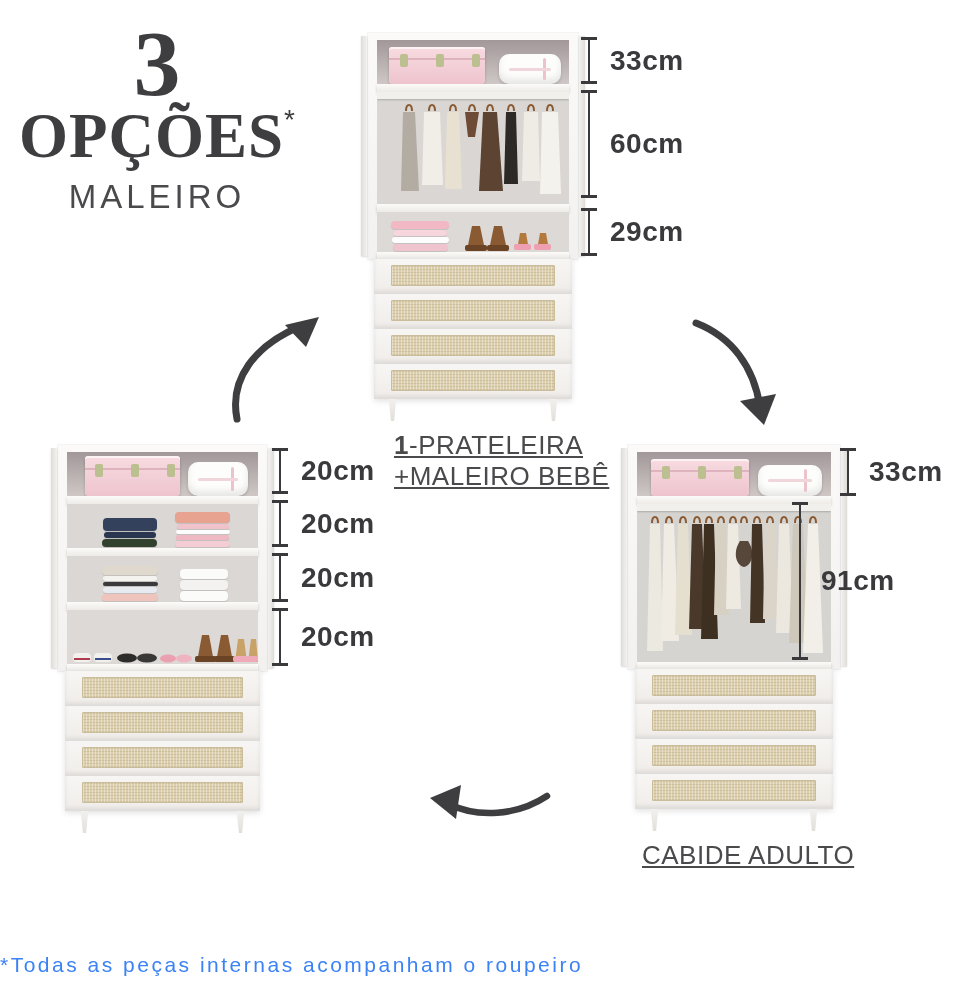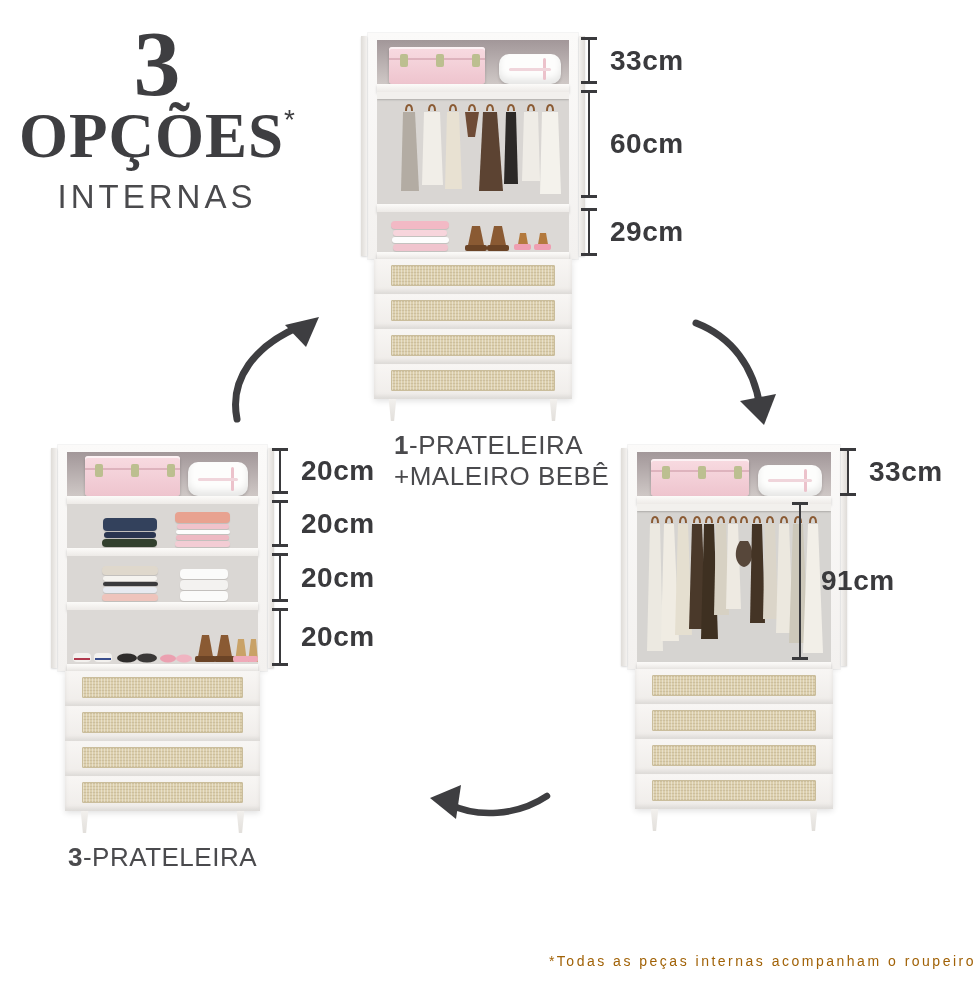--- a/index.html
+++ b/index.html
@@ -58,38 +58,38 @@
   .dim{position:absolute;width:20px;}
   .ibeam{position:absolute;left:0;top:0;bottom:0;width:20px;}
   .ibeam::before,.ibeam::after{content:"";position:absolute;left:2px;right:2px;height:3px;background:#3a3a3d;}
   .ibeam::before{top:0;}
   .ibeam::after{bottom:0;}
   .vline{position:absolute;left:50%;top:1px;bottom:1px;width:2.5px;margin-left:-1.25px;background:#3a3a3d;}
   .dlabel{position:absolute;left:31px;top:50%;transform:translateY(-50%);
           font-weight:700;font-size:28px;color:#3a3a3d;white-space:nowrap;letter-spacing:.5px;}
 
   
-  .optlabel{position:absolute;color:#4a4a4d;font-size:26px;line-height:1.2;letter-spacing:.5px;}
+  .optlabel{position:absolute;color:#4a4a4d;font-size:26px;line-height:1.2;letter-spacing:.5px;text-decoration:underline;}
   .optlabel b{font-weight:700;}
   .optlabel .center{text-align:center;}
 
   
   .arrow{position:absolute;}
-  .footnote{position:absolute;left:0;right:0;top:953px;text-align:right;
-            font-size:14px;letter-spacing:2.5px;color:#a16207;}
+  .footnote{position:absolute;left:0;right:0;top:953px;text-align:left;
+            font-size:21px;letter-spacing:2.5px;color:#3b82f6;}
 </style>
 </head>
 <body>
 
 <div class="page">
 
   <header class="title">
     <div class="t-num">3</div>
     <div class="t-word"><span>OPÇÕES</span><sup>*</sup></div>
-    <div class="t-sub">INTERNAS</div>
+    <div class="t-sub">MALEIRO</div>
   </header>
 
   <figure class="ward" style="left:368px;top:33px;width:210px;height:392px;margin:0;">
     <div class="cab" style="height:226px;">
       <div class="door dl" style="height:220px;"></div>
       <div class="door dr" style="height:220px;"></div>
       <div class="sec dark" style="top:7px;height:44px;">
         <div class="trunk" style="left:12px;bottom:0;width:96px;height:37px;"></div>
         <div class="blanket" style="right:8px;bottom:0;width:62px;height:30px;"></div>
       </div>
@@ -249,20 +249,21 @@
     <span class="dlabel">33cm</span>
   </div>
   <div class="dim" style="left:790px;top:502px;height:158px;">
     <span class="ibeam">
         <span class="vline"></span>
       </span>
     <span class="dlabel">91cm</span>
   </div>
 
   <div class="optlabel" style="left:642px;top:840px;">
+    <div>CABIDE ADULTO</div>
   </div>
 
   <figure class="ward" style="left:58px;top:445px;width:209px;height:388px;margin:0;">
     <div class="cab" style="height:226px;">
       <div class="door dl" style="height:220px;"></div>
       <div class="door dr" style="height:220px;"></div>
       <div class="sec dark" style="top:7px;height:44px;">
         <div class="trunk" style="left:18px;bottom:0;width:95px;height:40px;"></div>
         <div class="blanket" style="right:10px;bottom:0;width:60px;height:34px;"></div>
       </div>
@@ -355,23 +356,20 @@
       </span>
     <span class="dlabel">20cm</span>
   </div>
   <div class="dim" style="left:270px;top:608px;height:58px;">
     <span class="ibeam">
         <span class="vline"></span>
       </span>
     <span class="dlabel">20cm</span>
   </div>
 
-  <div class="optlabel" style="left:58px;top:842px;width:209px;">
-    <div class="center"><b>3</b><span>-PRATELEIRA</span></div>
-  </div>
 
   <svg class="arrow" style="left:225px;top:313px;" width="100" height="112" viewBox="0 0 100 112">
     <path d="M12,106 C4,66 30,32 76,13" fill="none" stroke="#3e3e41" stroke-width="7" stroke-linecap="round"></path>
     <polygon points="94,4 60,12 81,34" fill="#3e3e41"></polygon>
   </svg>
   <svg class="arrow" style="left:688px;top:315px;" width="100" height="112" viewBox="0 0 100 112">
     <path d="M8,8 C44,22 66,52 72,92" fill="none" stroke="#3e3e41" stroke-width="7" stroke-linecap="round"></path>
     <polygon points="76,110 52,86 88,79" fill="#3e3e41"></polygon>
   </svg>
   <svg class="arrow" style="left:425px;top:780px;" width="130" height="50" viewBox="0 0 130 50">

